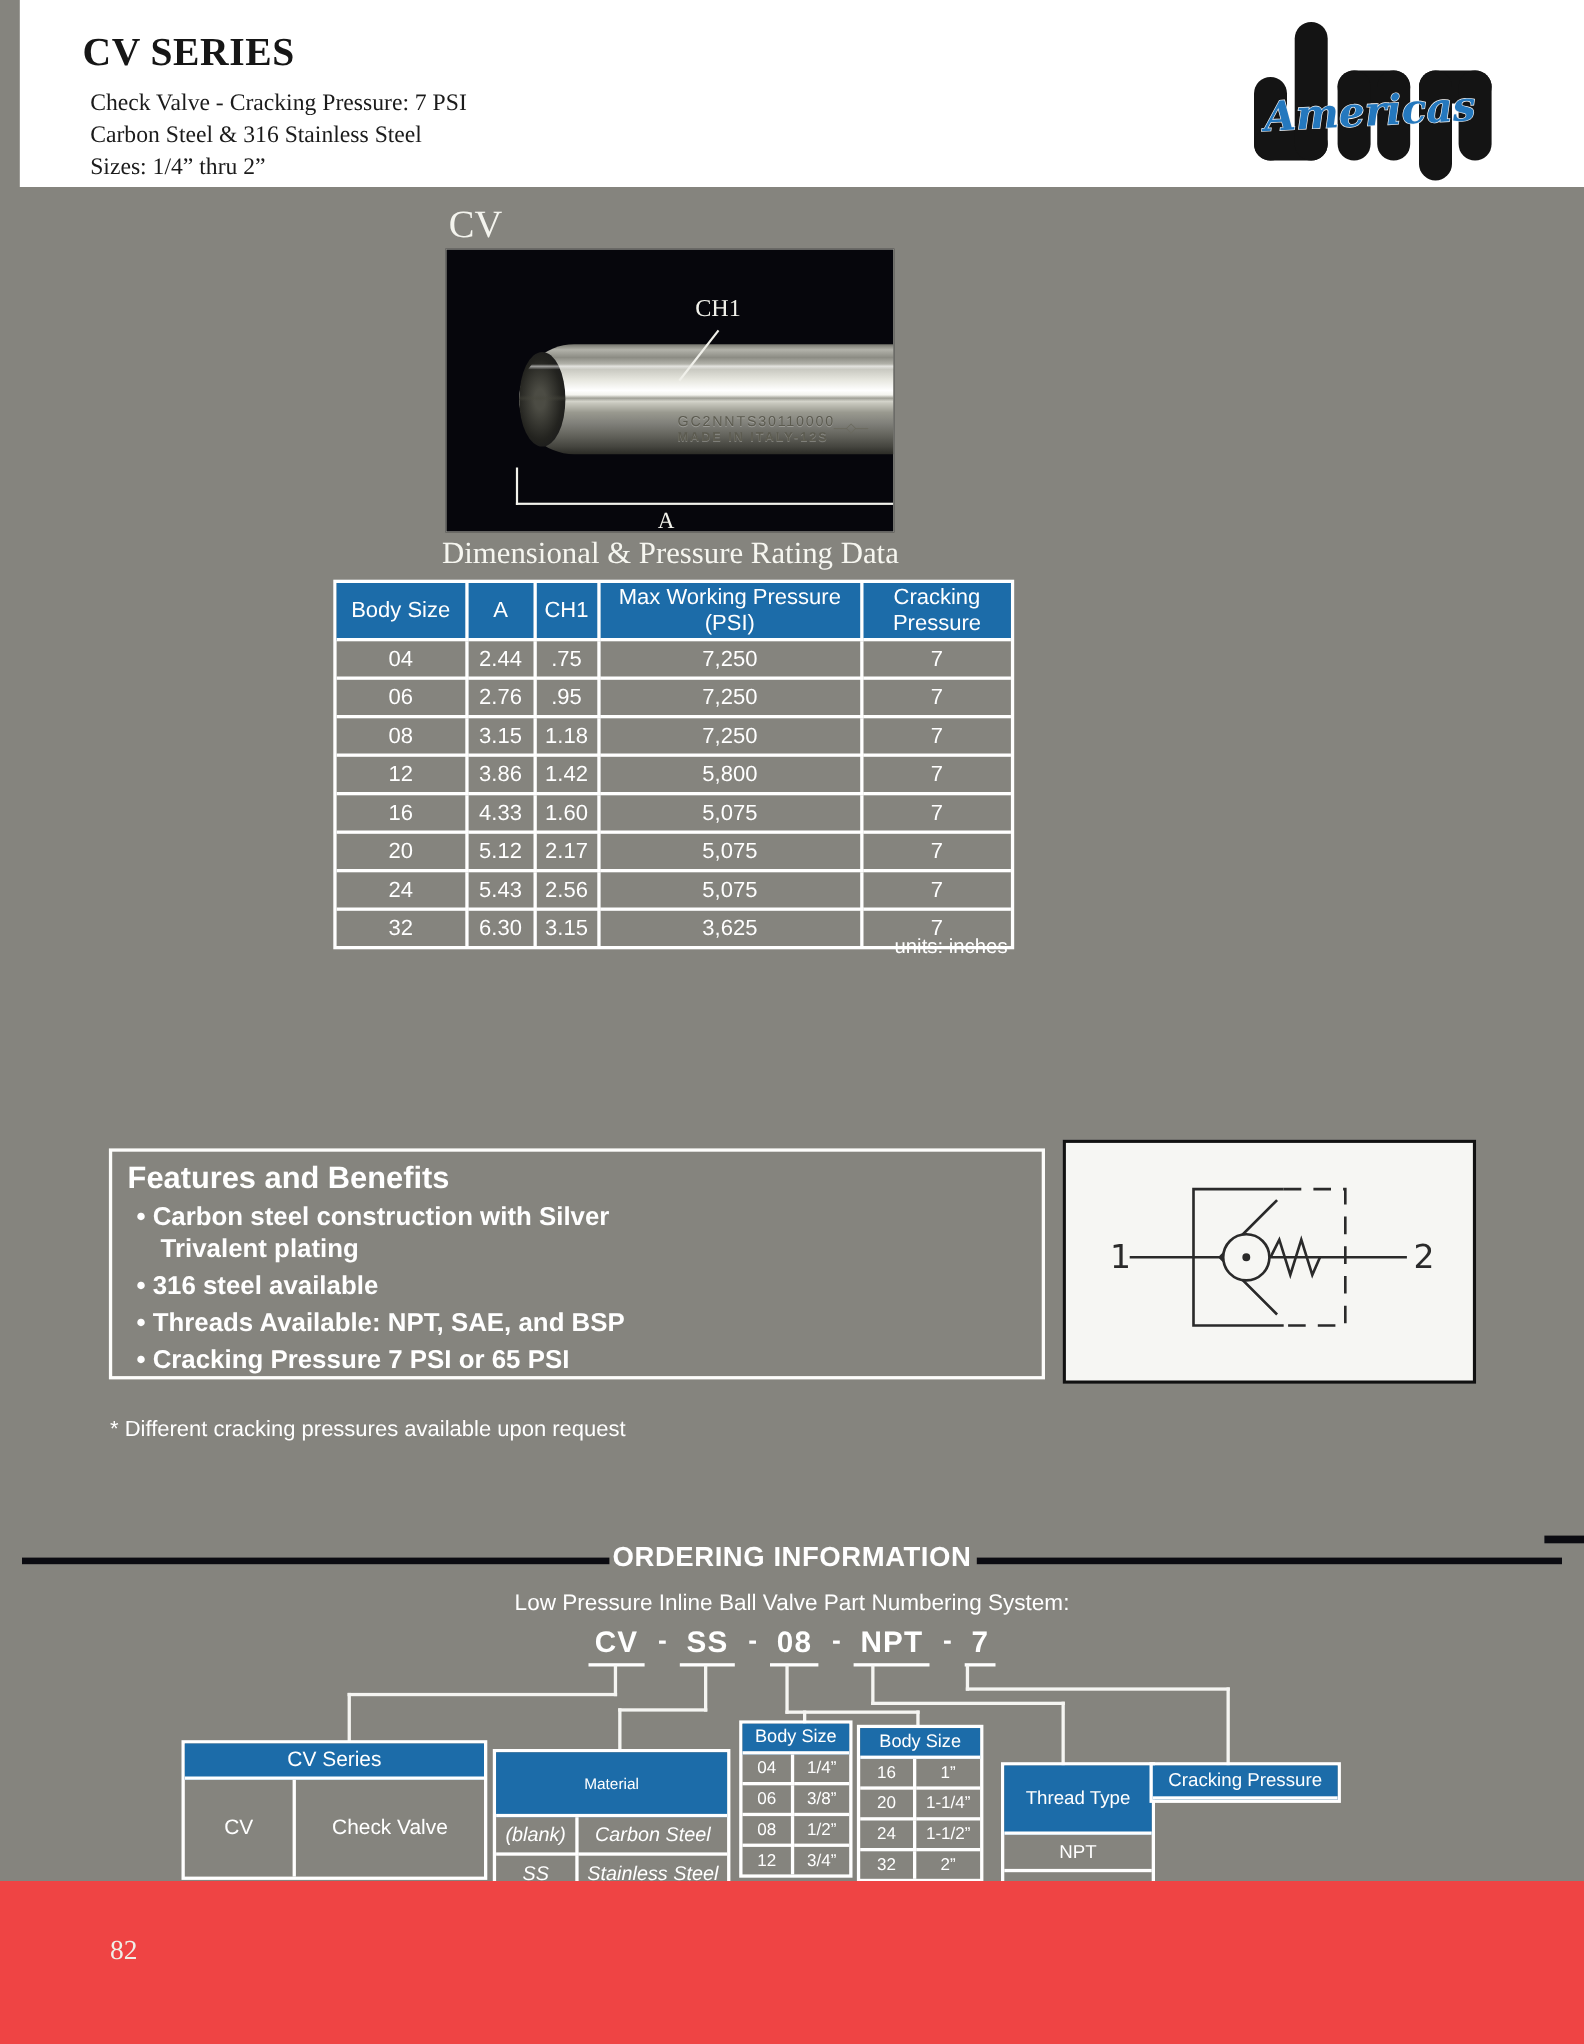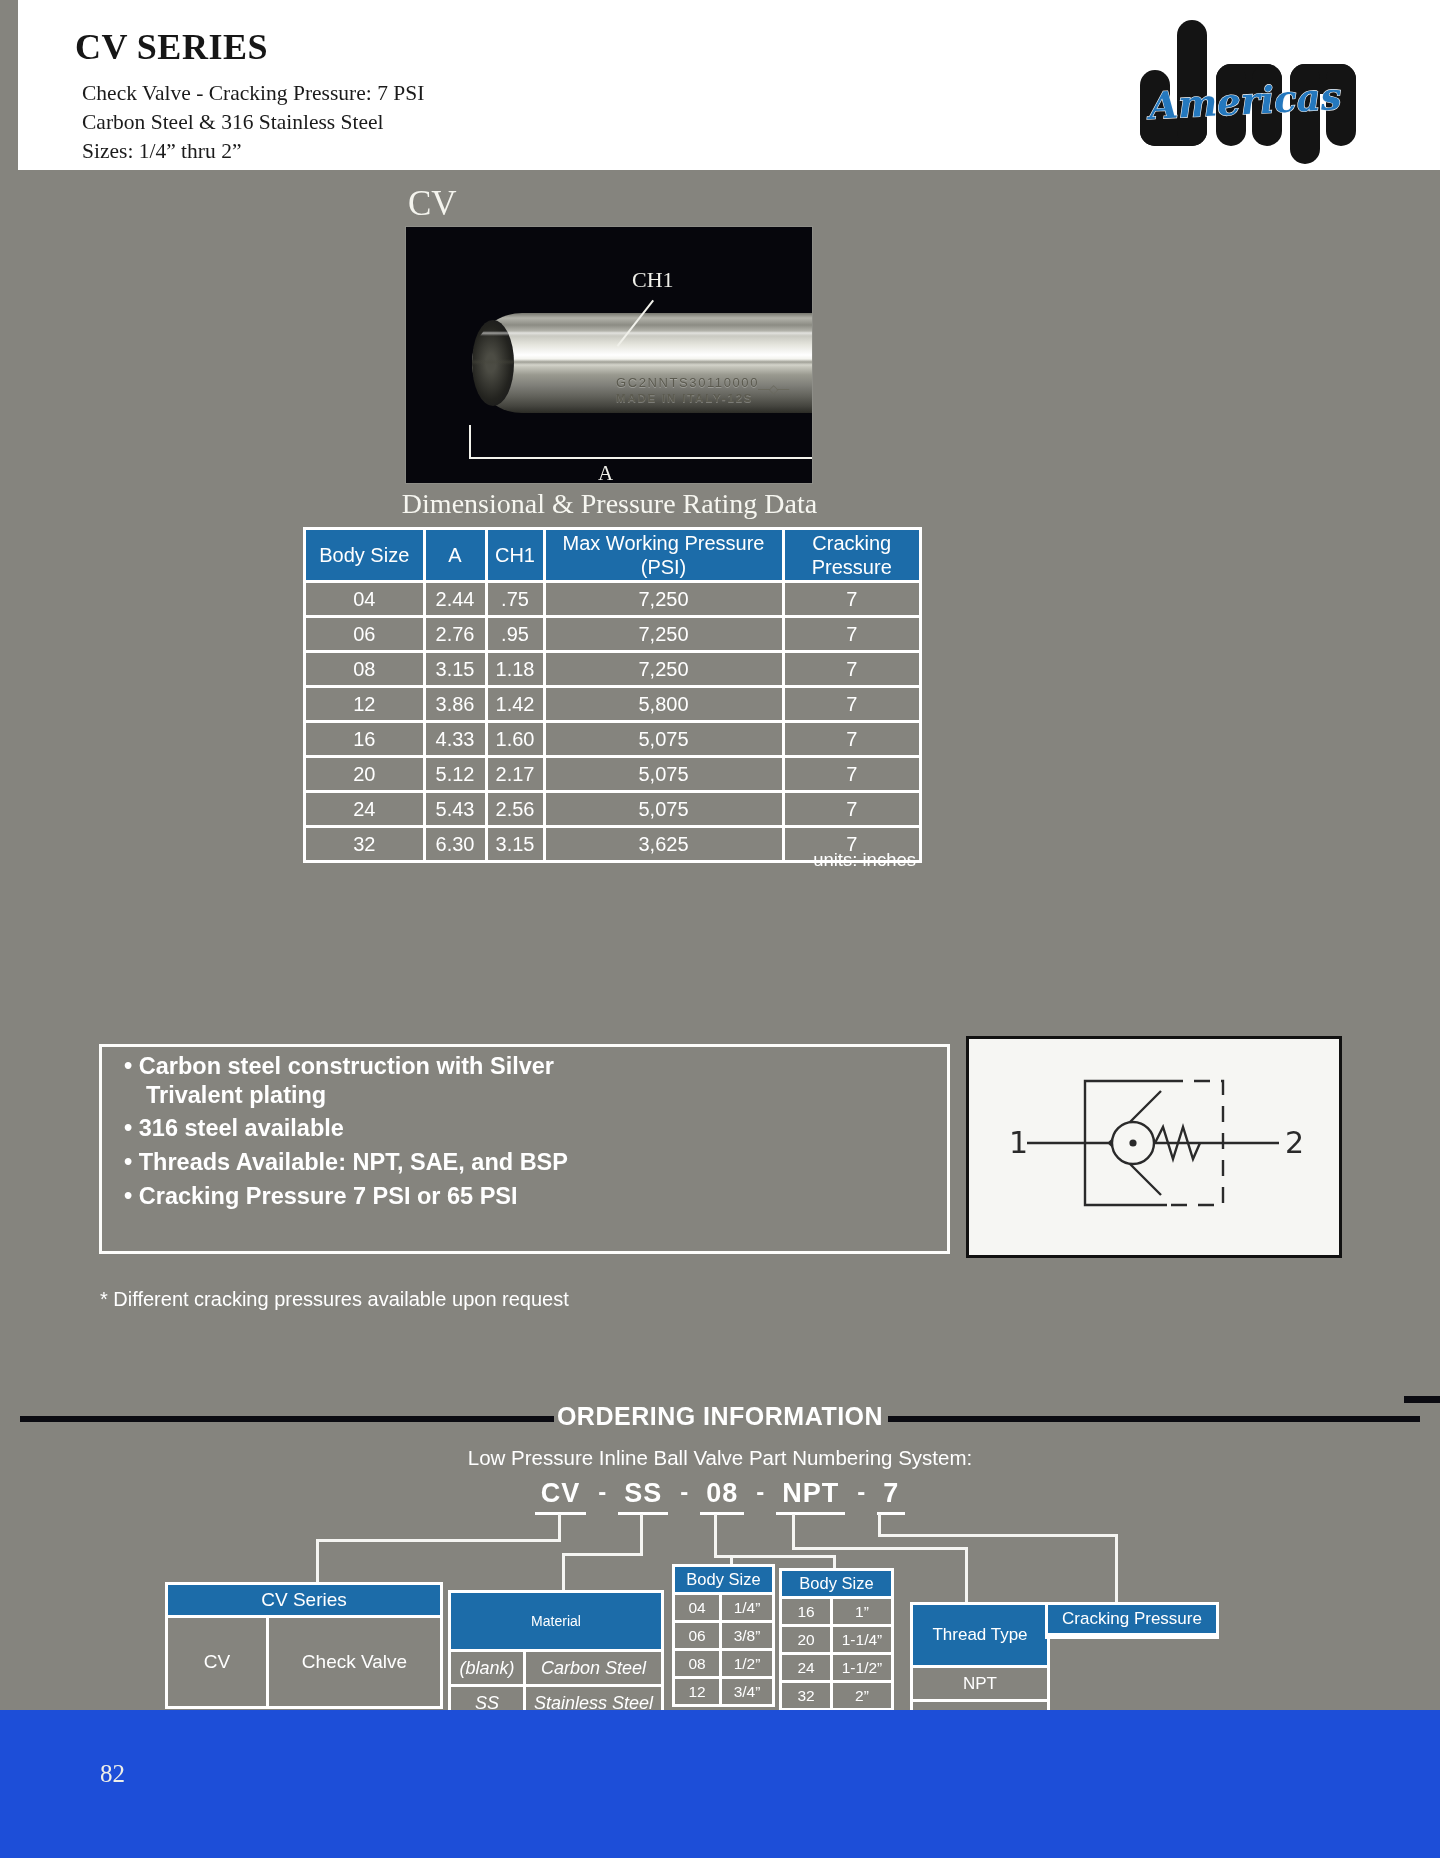--- a/index.html
+++ b/index.html
@@ -112,21 +112,21 @@
   .t-bsl .mini-title{font-size:16.5px;padding:3px 0;}
   .t-bsl td{font-size:15.5px;height:23px;}
   .t-bsl td:first-child{width:46px;}
   .t-tt{left:910px;top:1602px;width:134px;}
   .t-tt .mini-title{font-size:17px;padding:20px 0;}
   .t-tt td{font-size:17px;height:29px;}
   .t-cp{left:1045px;top:1602px;width:168px;}
   .t-cp .mini-title{font-size:17px;padding:4px 0;}
   .t-cp td{font-size:17px;height:29px;}
   
-  .footer{position:absolute;left:0;right:0;top:1710px;bottom:0;background:#1d4ed8;}
+  .footer{position:absolute;left:0;right:0;top:1710px;bottom:0;background:#ef4444;}
   .page-num{position:absolute;left:100px;top:50px;font-family:"Liberation Serif",serif;
     font-size:25px;color:#efefe8;}
   .footer-line{position:absolute;left:0;right:0;top:48px;text-align:center;
     font-family:"Liberation Serif",serif;font-size:27px;color:#efefe8;}
 </style>
 </head>
 <body>
 
 <div class="header-band">
   <div class="header-title">CV SERIES</div>
@@ -241,20 +241,21 @@
           <td>3.15</td>
           <td>3,625</td>
           <td>7</td>
         </tr>
       </tbody>
   </table>
 </div>
 <div class="units-note">units: inches</div>
 
 <div class="features-box">
+  <div class="features-title">Features and Benefits</div>
   <ul class="features-list" id="features-list">
       <li>Carbon steel construction with Silver Trivalent plating</li>
       <li>316 steel available</li>
       <li>Threads Available: NPT, SAE, and BSP</li>
       <li>Cracking Pressure 7 PSI or 65 PSI</li>
     </ul>
 </div>
 <div class="footnote">* Different cracking pressures available upon request</div>
 
 <div class="schematic-box">

